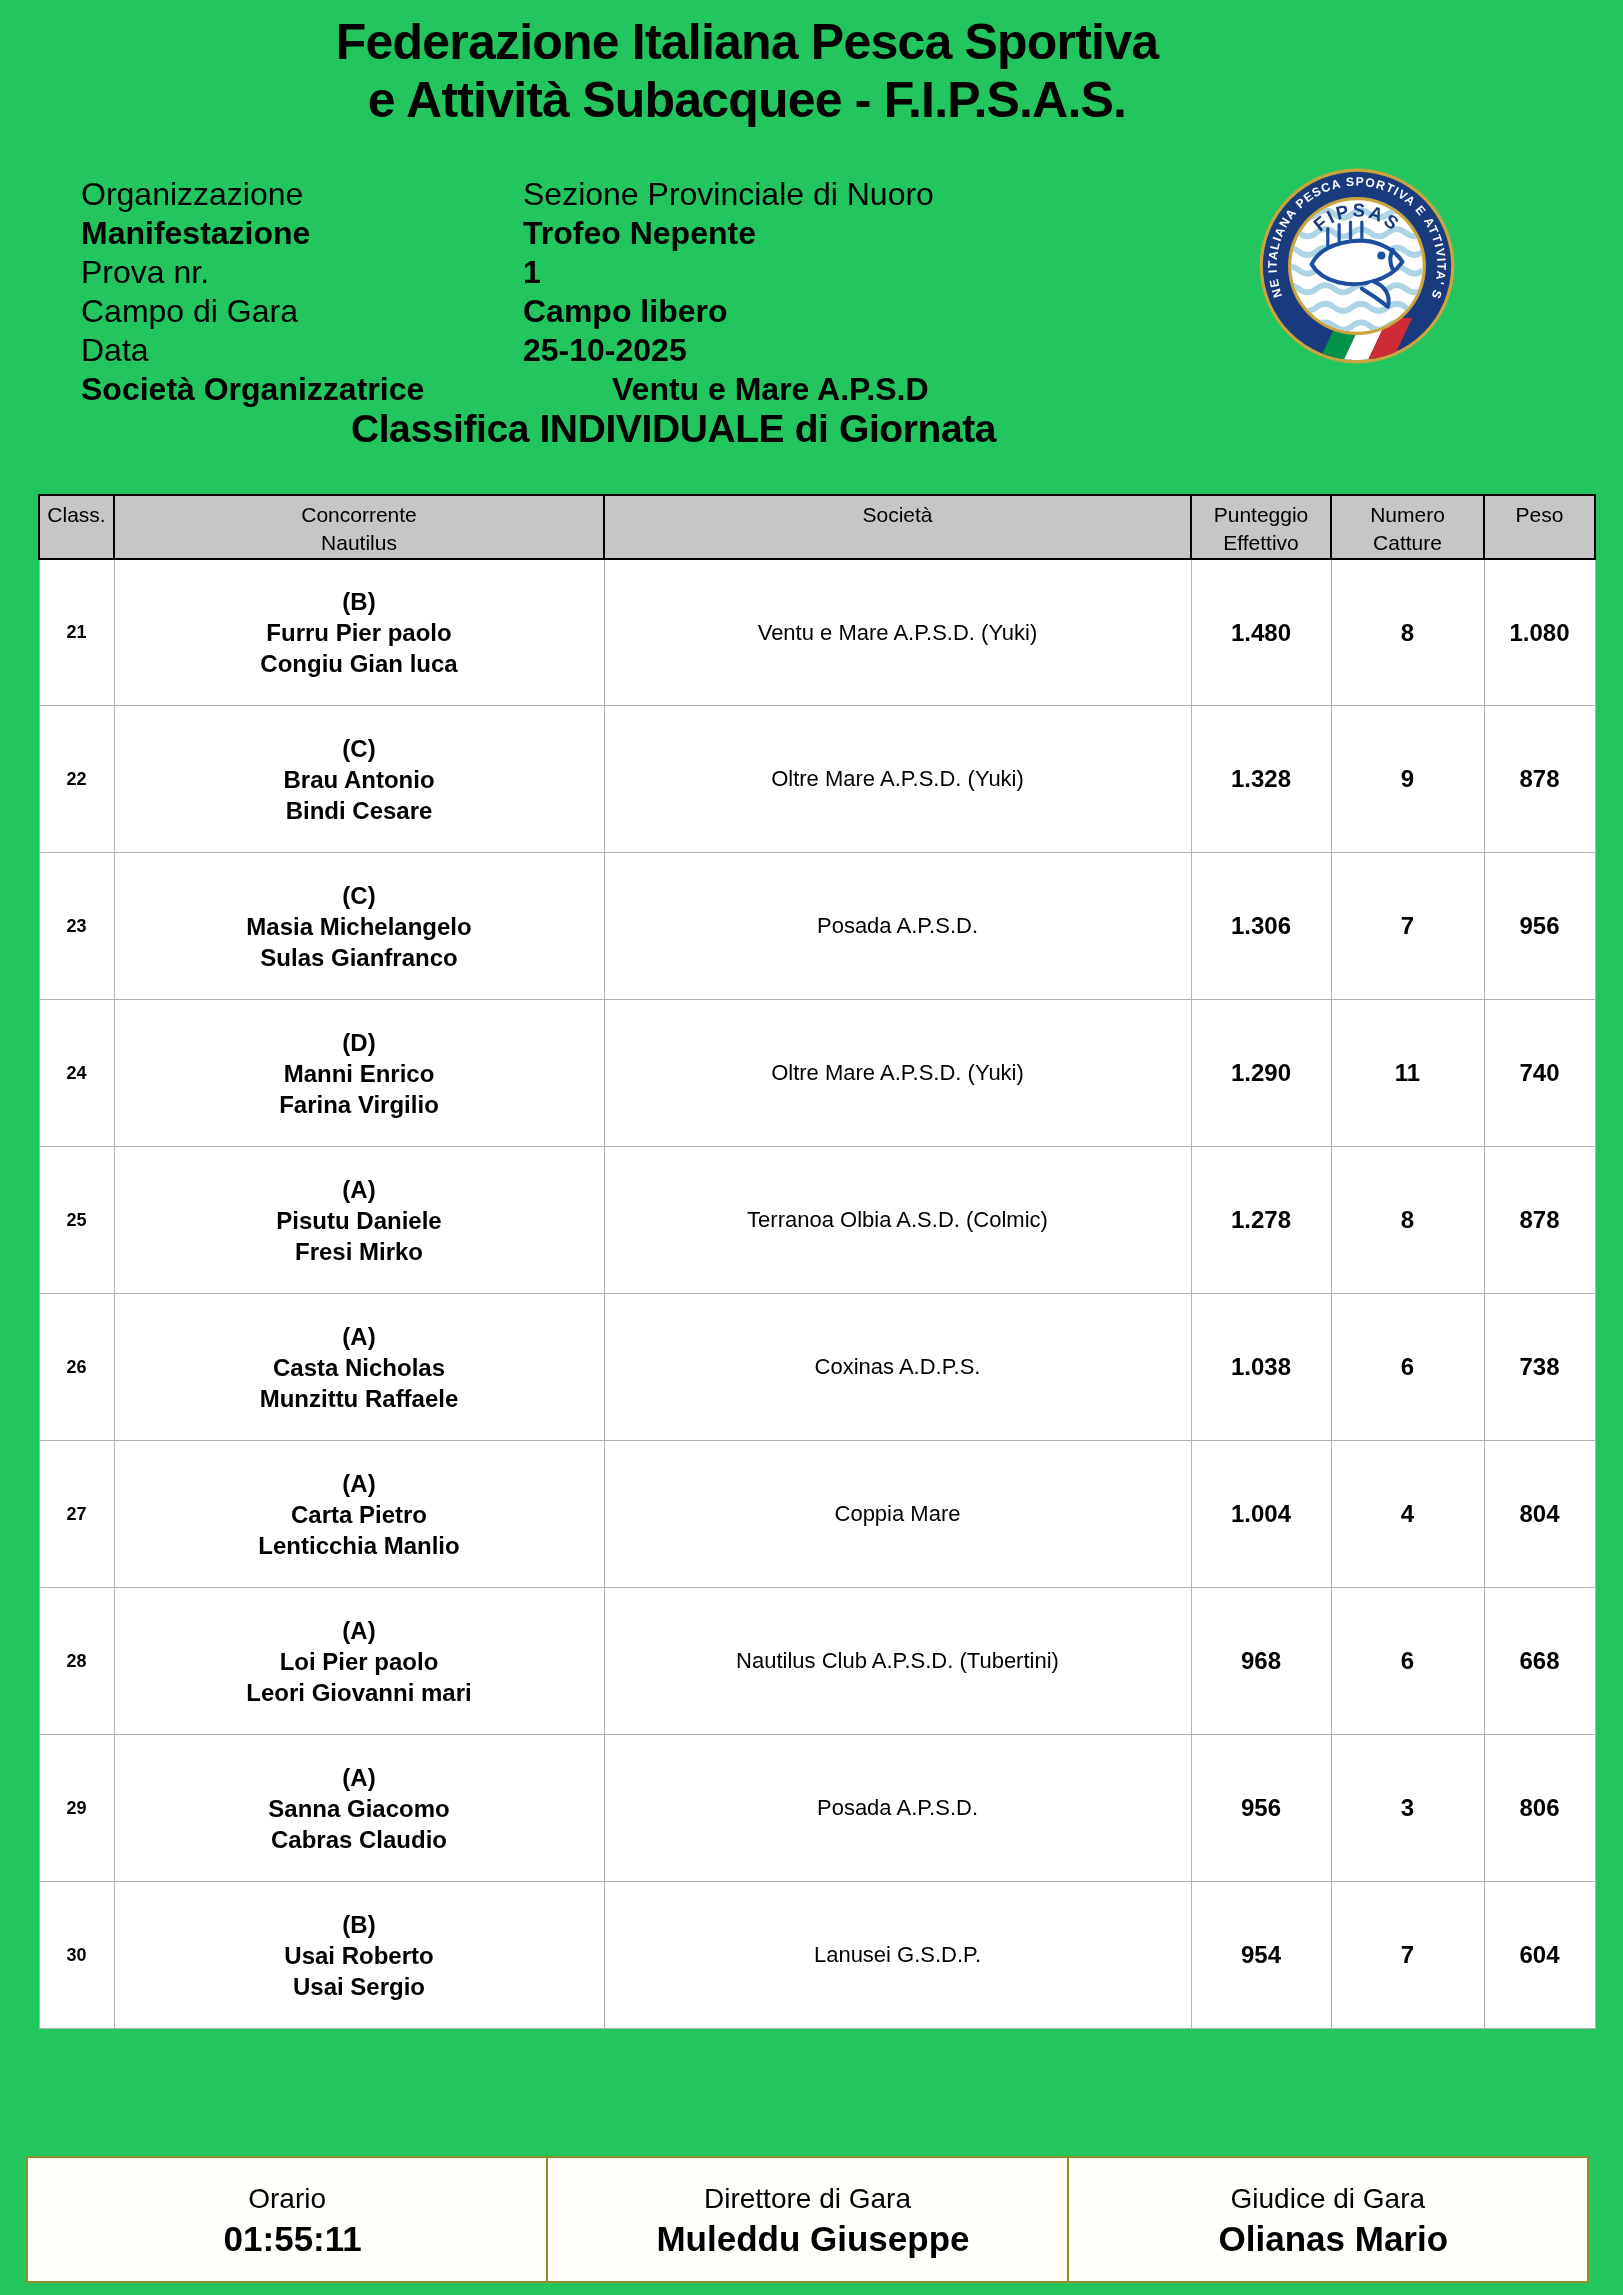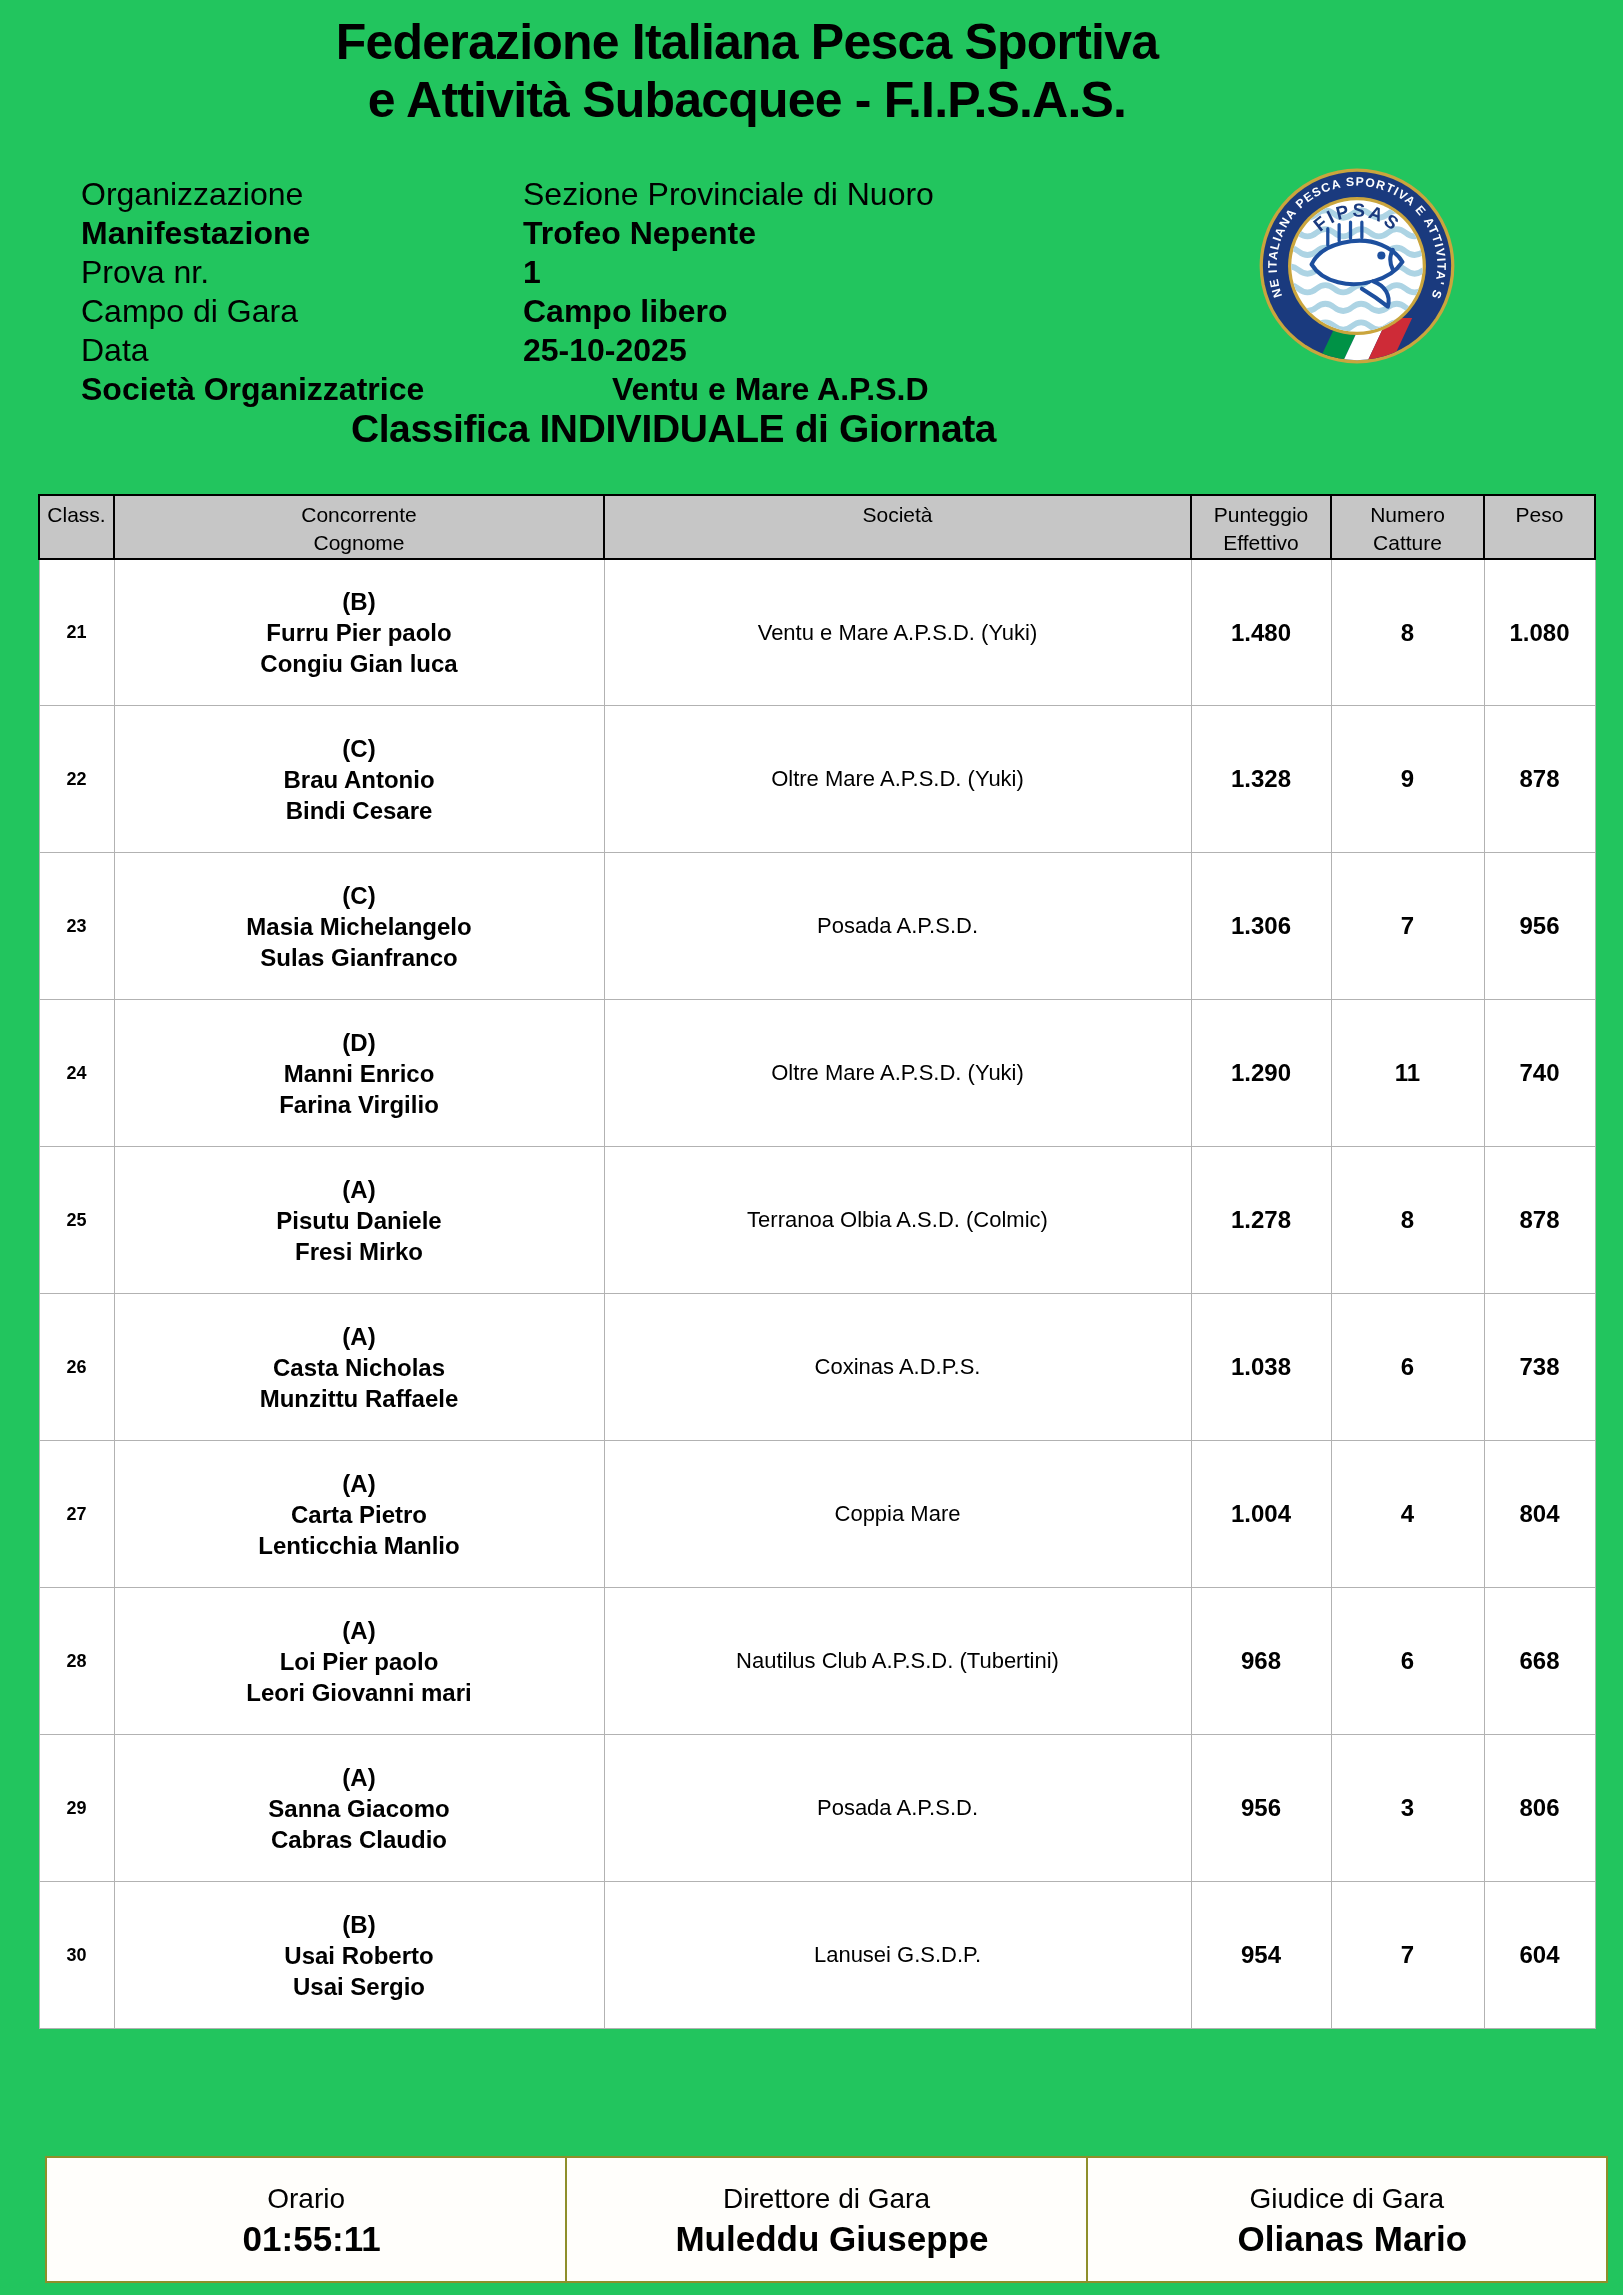--- a/index.html
+++ b/index.html
@@ -43,21 +43,21 @@
     text-align:center; vertical-align:middle;
     height:147px; box-sizing:border-box; padding:0 4.9px;
   }
   .c-rank { font-weight:bold; font-size:18px; }
   .grp, .nm { font-weight:bold; font-size:24px; line-height:31px; }
   .c-club { font-size:22px; }
   .c-num  { font-weight:bold; font-size:24px; }
 
   
   .footer-table {
-    position:absolute; left:45px; top:2156px; width:1563px; height:125px;
+    position:absolute; left:26px; top:2156px; width:1563px; height:125px;
     border-collapse:collapse; table-layout:fixed;
   }
   .footer-table td {
     border:2.4px solid #8f8f2a; background:#fffefb;
     text-align:center; vertical-align:middle; box-sizing:border-box; height:125px;
   }
   .f-label { font-size:28px; line-height:32px; }
   .f-value { font-size:35px; line-height:36px; font-weight:bold; margin-top:6px;padding-left:11px; }
 </style>
 </head>
@@ -158,21 +158,21 @@
         <col style="width:111px">
     </colgroup>
     <thead>
       <tr>
         <td>
           <div>Class.</div>
           <div></div>
         </td>
         <td>
           <div>Concorrente</div>
-          <div>Cognome</div>
+          <div>Nautilus</div>
         </td>
         <td>
           <div>Società</div>
           <div></div>
         </td>
         <td>
           <div>Punteggio</div>
           <div>Effettivo</div>
         </td>
         <td>

